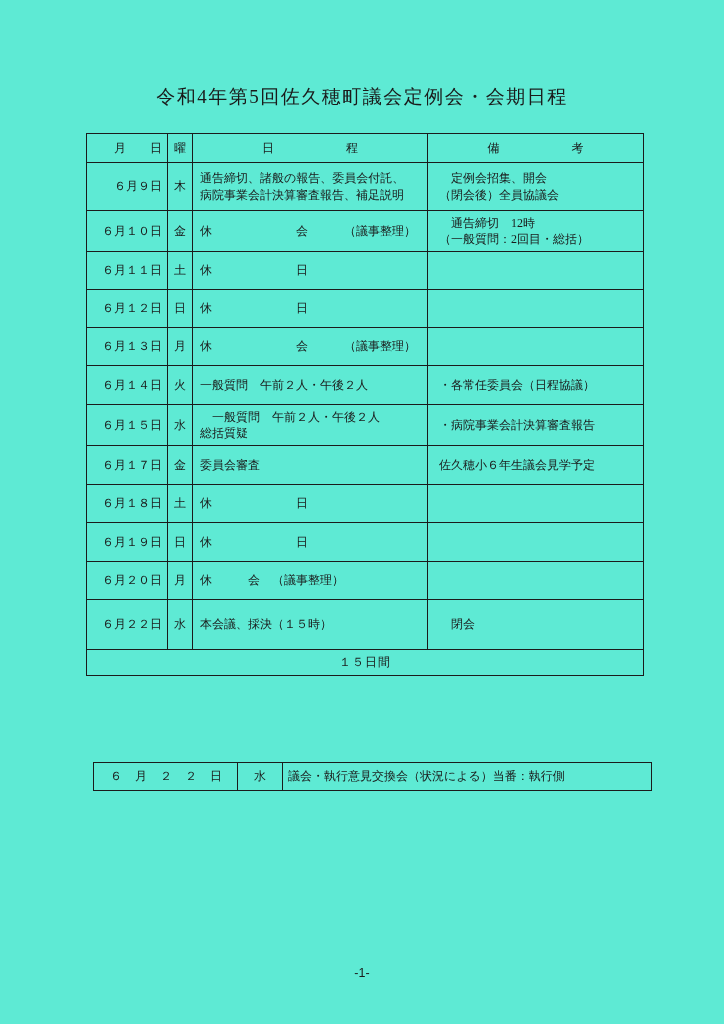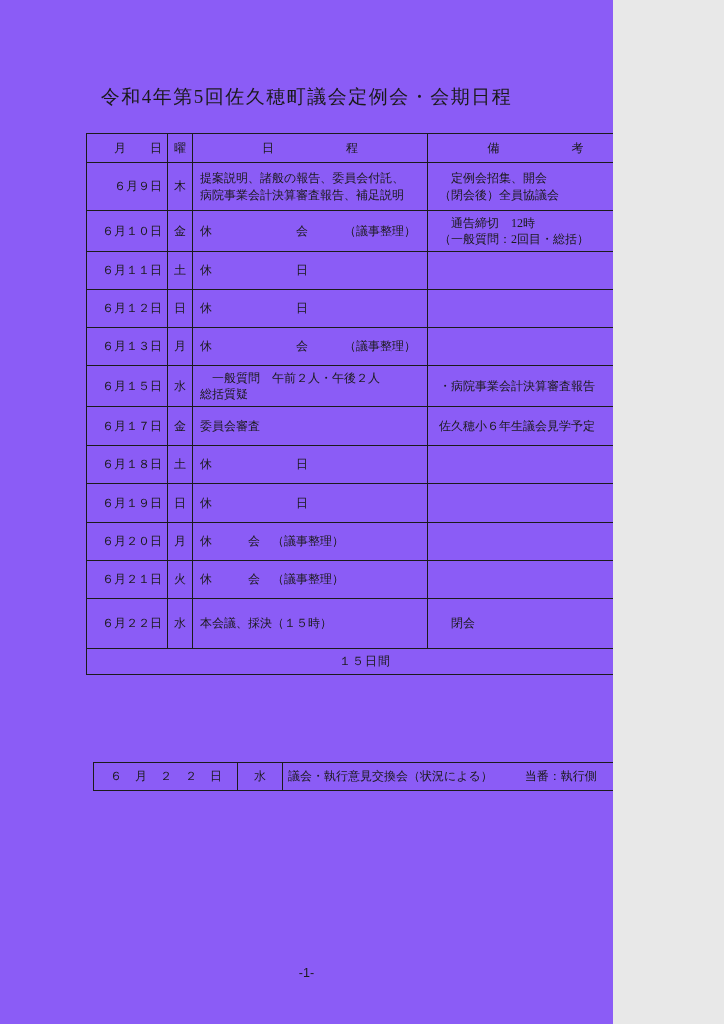--- a/index.html
+++ b/index.html
@@ -1,21 +1,21 @@
 <!DOCTYPE html>
 <html><head>
 <meta charset="utf-8">
 <style>
   * { margin: 0; padding: 0; box-sizing: border-box; }
   html, body { background: #e8e8e8; }
   .page {
     position: relative;
-    width: 613px;
+    width: 724px;
     height: 1024px;
-    background: #8b5cf6;
+    background: #5eead4;
     font-family: "Liberation Serif", "DejaVu Serif", serif;
     color: #1a1a1a;
     overflow: hidden;
   }
   .doc-title {
     position: absolute;
     top: 84px;
     left: 0;
     width: 100%;
     text-align: center;
@@ -61,21 +61,21 @@
     vertical-align: middle;
     overflow: hidden;
   }
   .spread {
     text-align: center;
     letter-spacing: 13px;
     padding-left: 14px;
     white-space: nowrap;
   }
   .exch-content { padding-left: 5px; white-space: nowrap; }
-  .exch-duty { margin-left: 32px; }
+  .exch-duty { }
   .notes {
     position: absolute;
     left: 93px;
     top: 796px;
     width: 560px;
     font-size: 12.5px;
   }
   .note-line {
     height: 22px;
     line-height: 22px;
@@ -109,21 +109,21 @@
     <tbody>
         <tr class="hdr" style="height:29px">
       <td class="c-date">月　　日</td>
       <td class="c-day">曜</td>
       <td class="h-center">日　　　　　　程</td>
       <td class="h-center">備　　　　　　考</td>
     </tr>
     <tr style="height:48px">
       <td class="c-date">６月９日</td>
       <td class="c-day">木</td>
-      <td class="c-sched">提案説明、諸般の報告、委員会付託、
+      <td class="c-sched">通告締切、諸般の報告、委員会付託、
 病院事業会計決算審査報告、補足説明</td>
       <td class="c-rem">　定例会招集、開会
 （閉会後）全員協議会</td>
     </tr>
     <tr style="height:41px">
       <td class="c-date">６月１０日</td>
       <td class="c-day">金</td>
       <td class="c-sched">休　　　　　　　会　　　（議事整理）</td>
       <td class="c-rem">　通告締切　12時
 （一般質問：2回目・総括）</td>
@@ -139,20 +139,26 @@
       <td class="c-day">日</td>
       <td class="c-sched">休　　　　　　　日</td>
       <td class="c-rem"></td>
     </tr>
     <tr style="height:38px">
       <td class="c-date">６月１３日</td>
       <td class="c-day">月</td>
       <td class="c-sched">休　　　　　　　会　　　（議事整理）</td>
       <td class="c-rem"></td>
     </tr>
+    <tr style="height:39px">
+      <td class="c-date">６月１４日</td>
+      <td class="c-day">火</td>
+      <td class="c-sched">一般質問　午前２人・午後２人</td>
+      <td class="c-rem">・各常任委員会（日程協議）</td>
+    </tr>
     <tr style="height:41px">
       <td class="c-date">６月１５日</td>
       <td class="c-day">水</td>
       <td class="c-sched">　一般質問　午前２人・午後２人
 総括質疑</td>
       <td class="c-rem">・病院事業会計決算審査報告</td>
     </tr>
     <tr style="height:39px">
       <td class="c-date">６月１７日</td>
       <td class="c-day">金</td>
@@ -167,26 +173,20 @@
     </tr>
     <tr style="height:39px">
       <td class="c-date">６月１９日</td>
       <td class="c-day">日</td>
       <td class="c-sched">休　　　　　　　日</td>
       <td class="c-rem"></td>
     </tr>
     <tr style="height:38px">
       <td class="c-date">６月２０日</td>
       <td class="c-day">月</td>
-      <td class="c-sched">休　　　会　（議事整理）</td>
-      <td class="c-rem"></td>
-    </tr>
-    <tr style="height:38px">
-      <td class="c-date">６月２１日</td>
-      <td class="c-day">火</td>
       <td class="c-sched">休　　　会　（議事整理）</td>
       <td class="c-rem"></td>
     </tr>
     <tr style="height:50px">
       <td class="c-date">６月２２日</td>
       <td class="c-day">水</td>
       <td class="c-sched">本会議、採決（１５時）</td>
       <td class="c-rem">　閉会</td>
     </tr>
     <tr style="height:26px">

